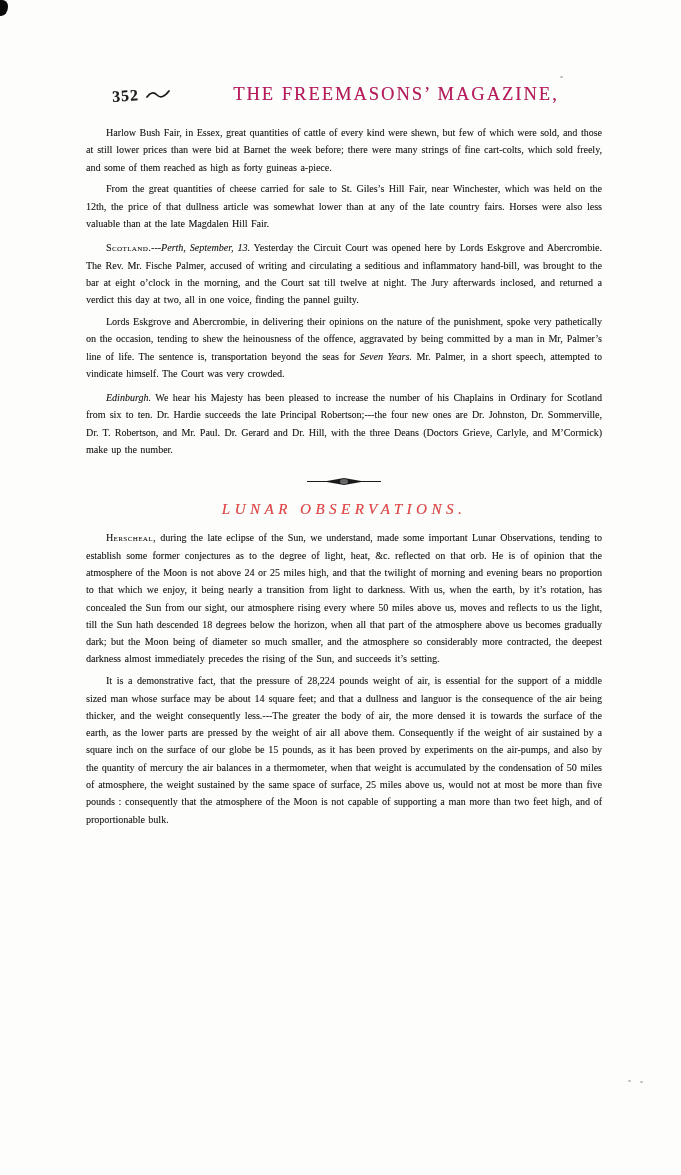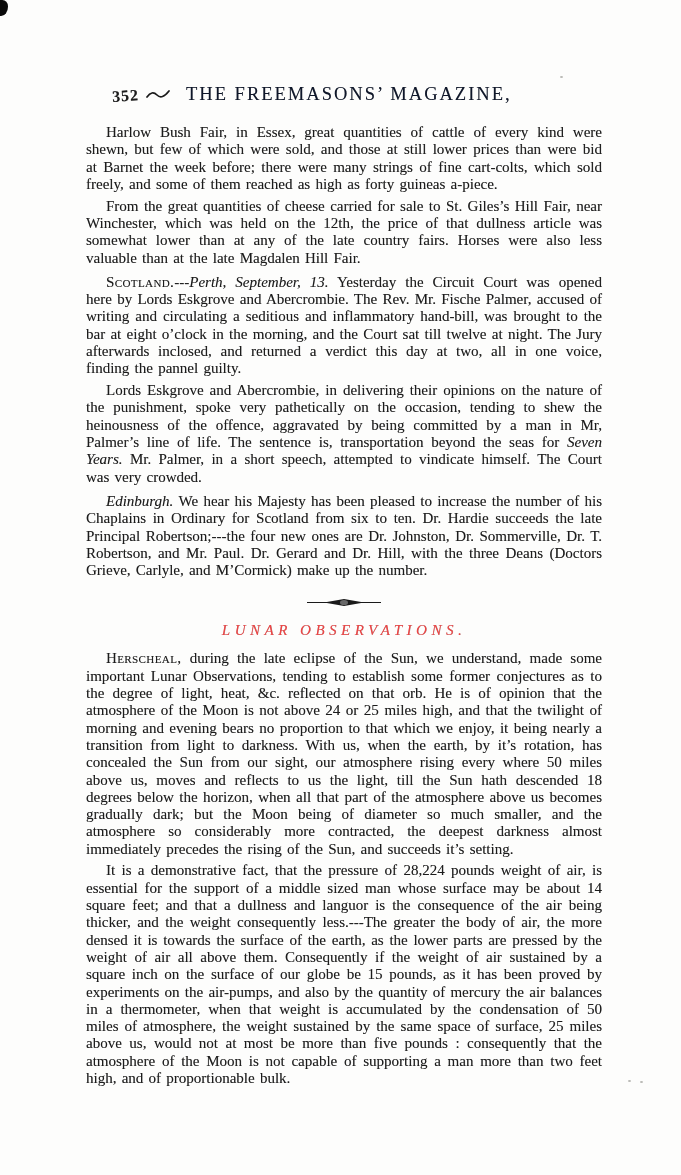--- a/index.html
+++ b/index.html
@@ -29,29 +29,29 @@
 
   .header { position:relative; height:26px; margin-bottom:14px; }
   .page-num {
     position:absolute; left:26px; top:3px;
     font-size:16px; font-weight:bold; letter-spacing:1px;
     transform:rotate(-4deg);
   }
   .flourish { position:absolute; left:60px; top:2px; }
   .masthead {
     display:block; margin-left:100px; width:420px;
-    text-align:left; font-size:18.5px; letter-spacing:2px;
-    white-space:nowrap; color:#0f172a;
+    text-align:center; font-size:18.5px; letter-spacing:2px;
+    white-space:nowrap; color:#be185d;
   }
 
   .para {
     margin:0 0 4.5px 0;
     text-indent:20px;
     text-align:justify;
-    font-size:15px; line-height:17.3px;
+    font-size:10px; line-height:17.3px;
     word-spacing:0.1em;
   }
   .gap-top { margin-top:7px; }
   .sc { font-variant:small-caps; letter-spacing:0.4px; }
   .it { font-style:italic; }
 
   .divider-wrap { text-align:center; margin:19px 0 15px 0; line-height:0; }
 
   .article-title {
     text-align:center; text-indent:0;

